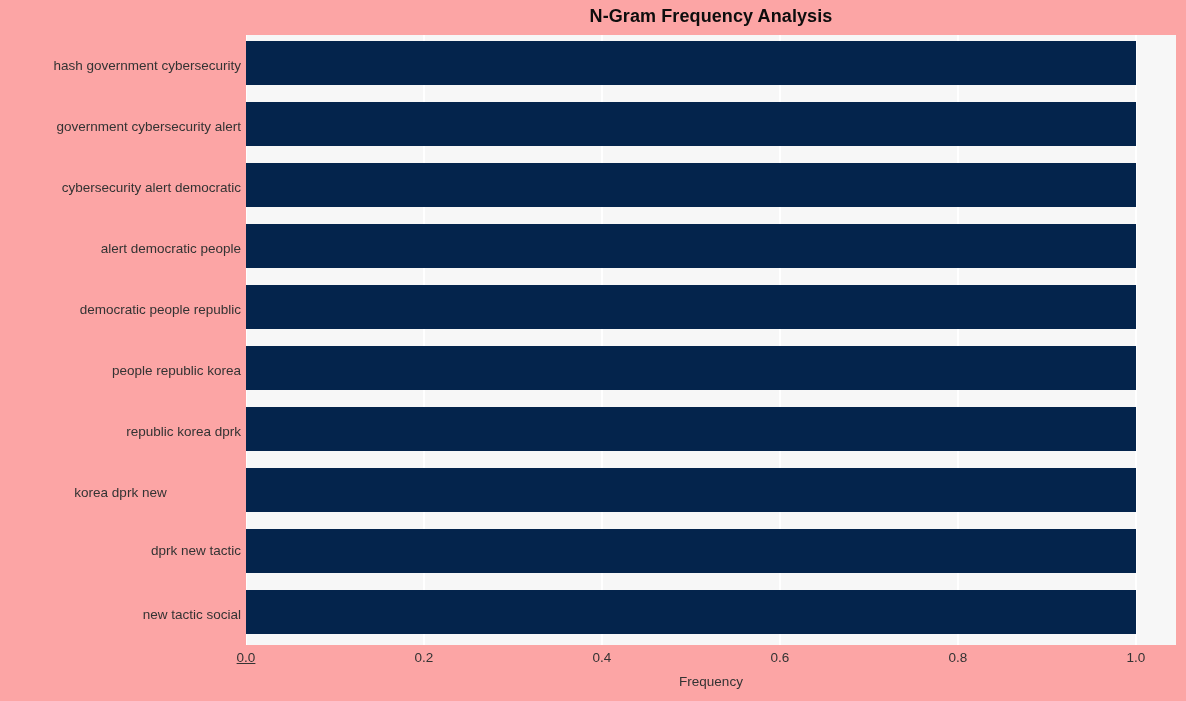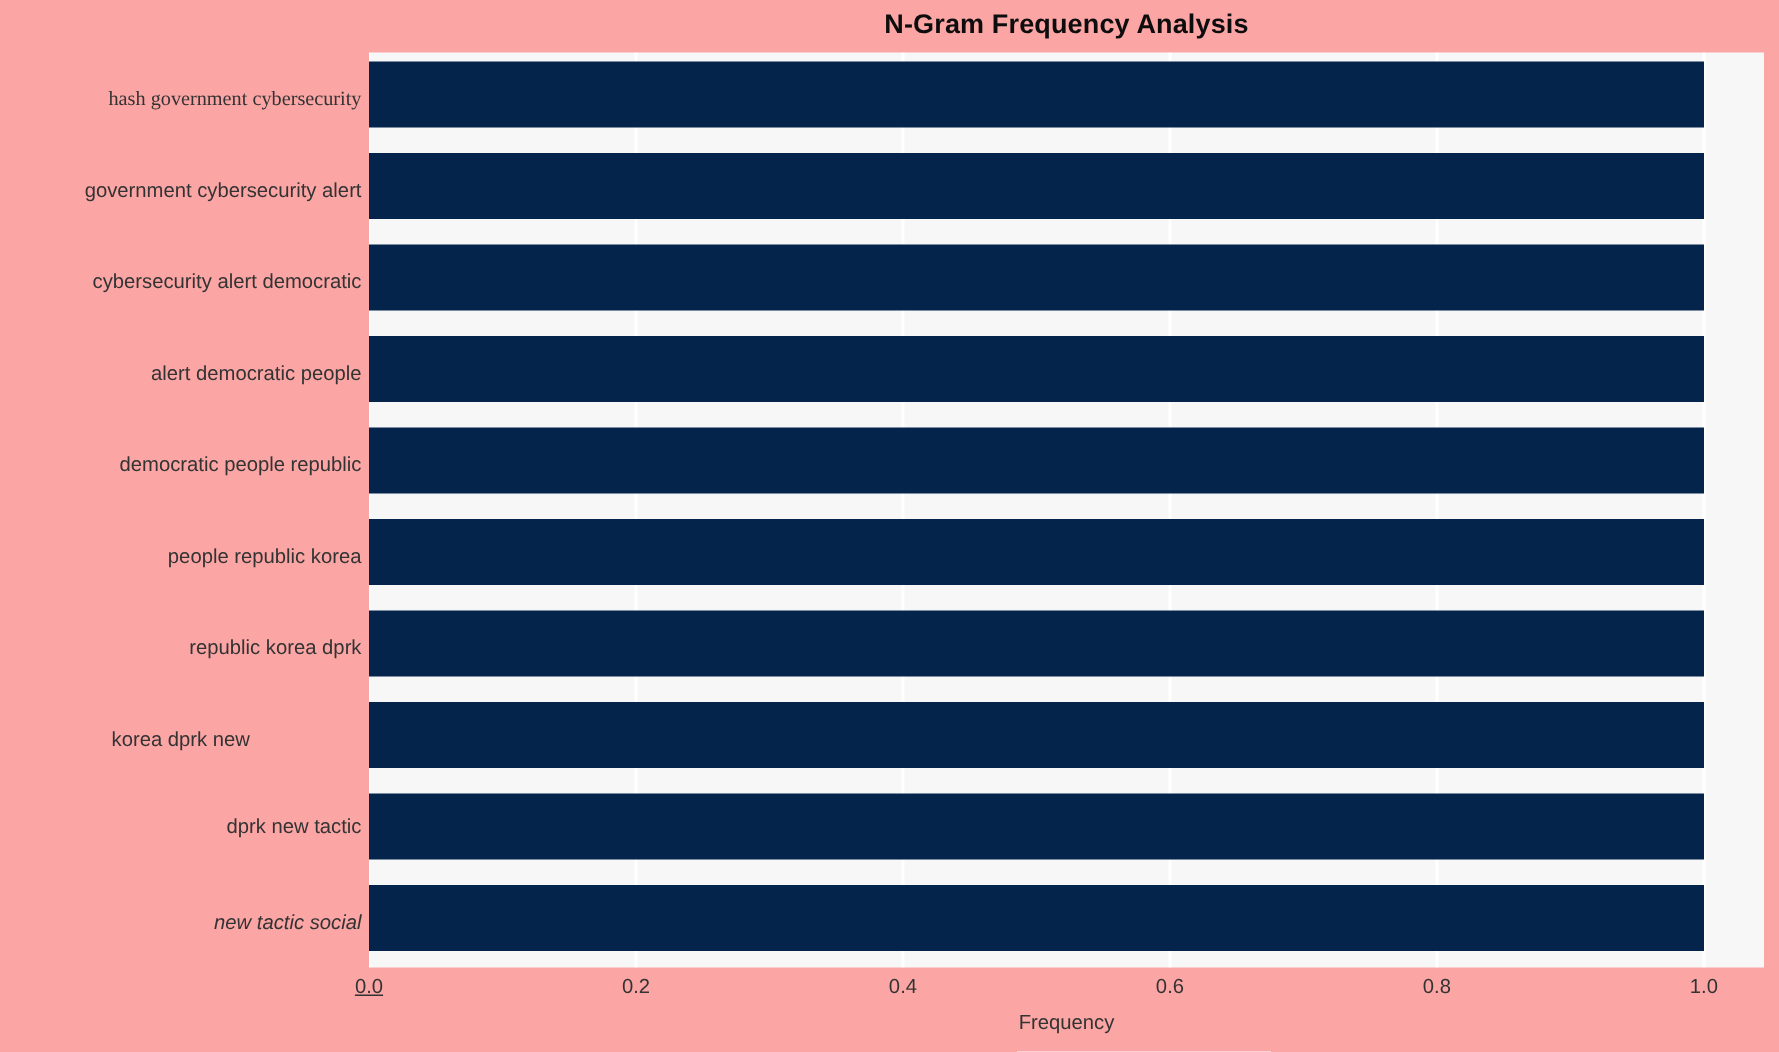--- a/index.html
+++ b/index.html
@@ -162,30 +162,30 @@
         <div class="bar-track" style="top: 488px; height: 61px;">
           <div class="bar" title="dprk new tactic: 1" style="width: 889.952px; background: rgb(4, 36, 76);"></div>
         </div>
         <div class="bar-track" style="top: 549px; height: 61px;">
           <div class="bar" title="new tactic social: 1" style="width: 889.952px; background: rgb(4, 36, 76);"></div>
         </div>
       </div>
   </div>
 
   <div id="y-axis-labels">
-      <div class="y-tick-label" style="top: 23.5px; color: rgb(51, 51, 51); font-family: Liberation Serif, serif;">hash government cybersecurity</div>
+      <div class="y-tick-label" style="top: 23.5px; color: rgb(51, 51, 51);">hash government cybersecurity</div>
       <div class="y-tick-label" style="top: 84.5px; color: rgb(51, 51, 51);">government cybersecurity alert</div>
       <div class="y-tick-label" style="top: 145.5px; color: rgb(51, 51, 51);">cybersecurity alert democratic</div>
       <div class="y-tick-label" style="top: 206.5px; color: rgb(51, 51, 51);">alert democratic people</div>
       <div class="y-tick-label" style="top: 328.5px; color: rgb(51, 51, 51);">people republic korea</div>
       <div class="y-tick-label" style="top: 267.5px; color: rgb(51, 51, 51);">democratic people republic</div>
       <div class="y-tick-label" style="top: 389.5px; color: rgb(51, 51, 51);">republic korea dprk</div>
       <div class="y-tick-label" style="top: 450.5px; color: rgb(51, 51, 51); text-align: center;">korea dprk new</div>
       <div class="y-tick-label" style="top: 509px; color: rgb(51, 51, 51); padding-left: 16px;">dprk new tactic</div>
-      <div class="y-tick-label" style="top: 572.5px; color: rgb(51, 51, 51); font-style: italic;">new tactic social</div>
+      <div class="y-tick-label" style="top: 572.5px; color: rgb(51, 51, 51);">new tactic social</div>
     </div>
 
   <div id="x-axis-labels">
       <div class="x-tick-label" style="left: 0px; color: rgb(51, 51, 51); text-decoration: underline;">0.0</div>
       <div class="x-tick-label" style="left: 177.99px; color: rgb(51, 51, 51);">0.2</div>
       <div class="x-tick-label" style="left: 355.981px; color: rgb(51, 51, 51);">0.4</div>
       <div class="x-tick-label" style="left: 533.971px; color: rgb(51, 51, 51);">0.6</div>
       <div class="x-tick-label" style="left: 711.962px; color: rgb(51, 51, 51);">0.8</div>
       <div class="x-tick-label" style="left: 889.952px; color: rgb(51, 51, 51);">1.0</div>
     </div>

